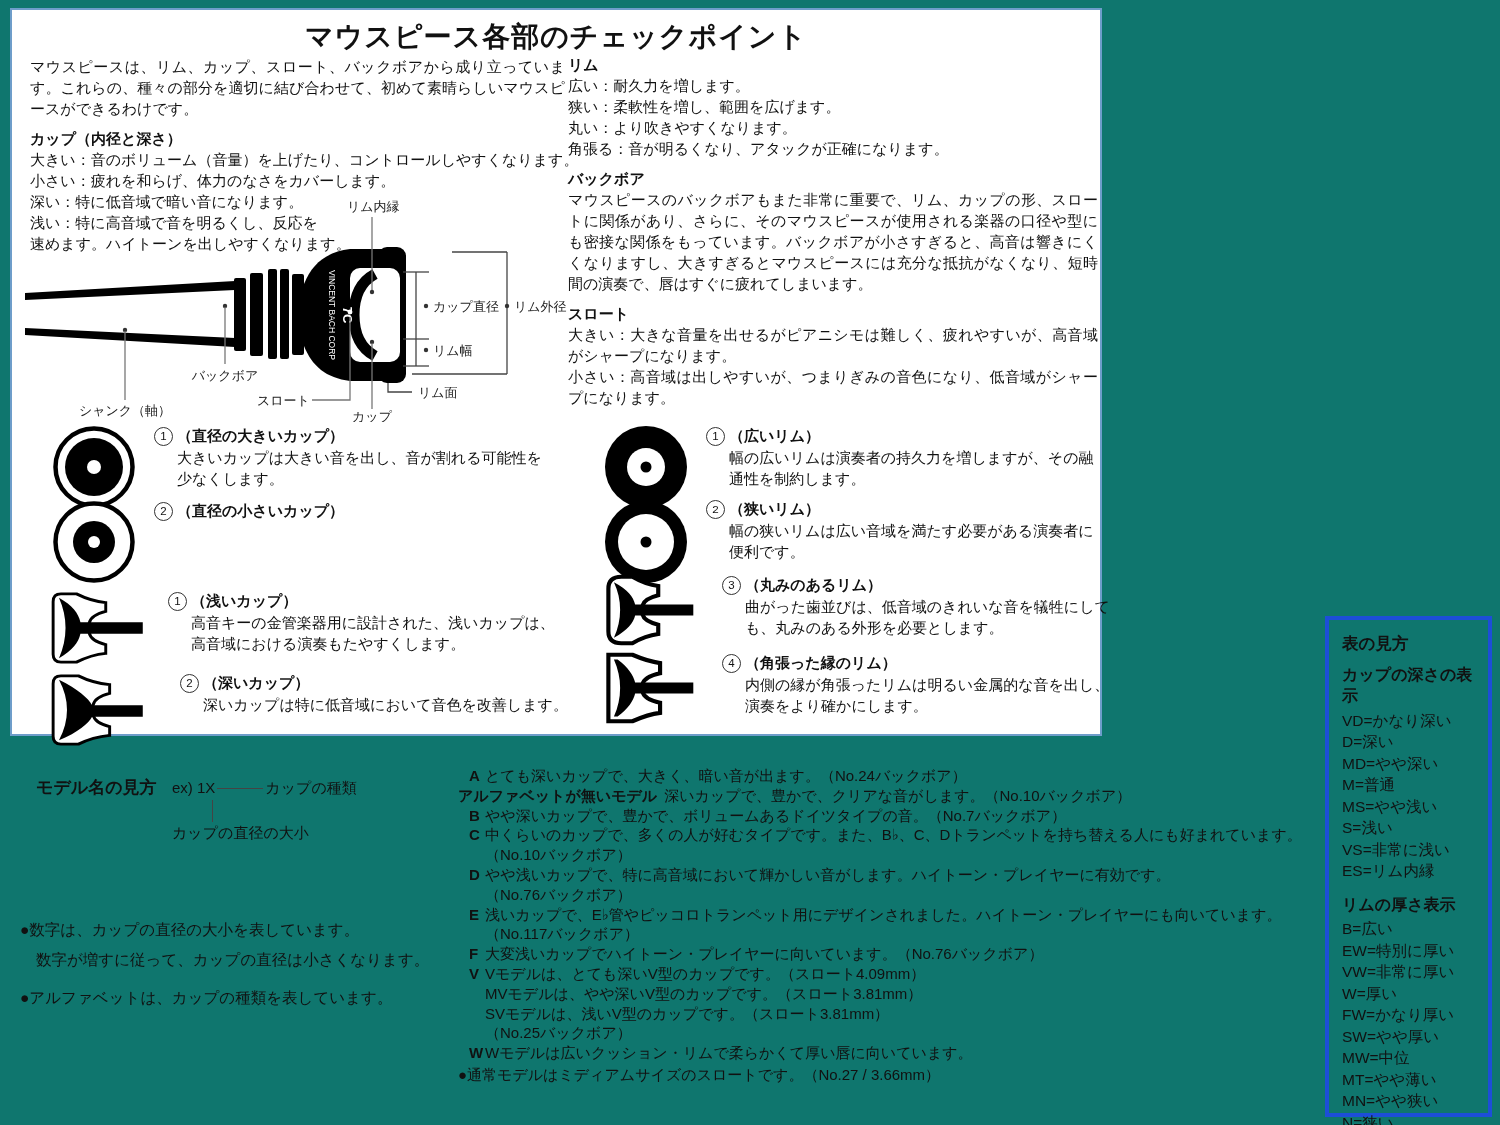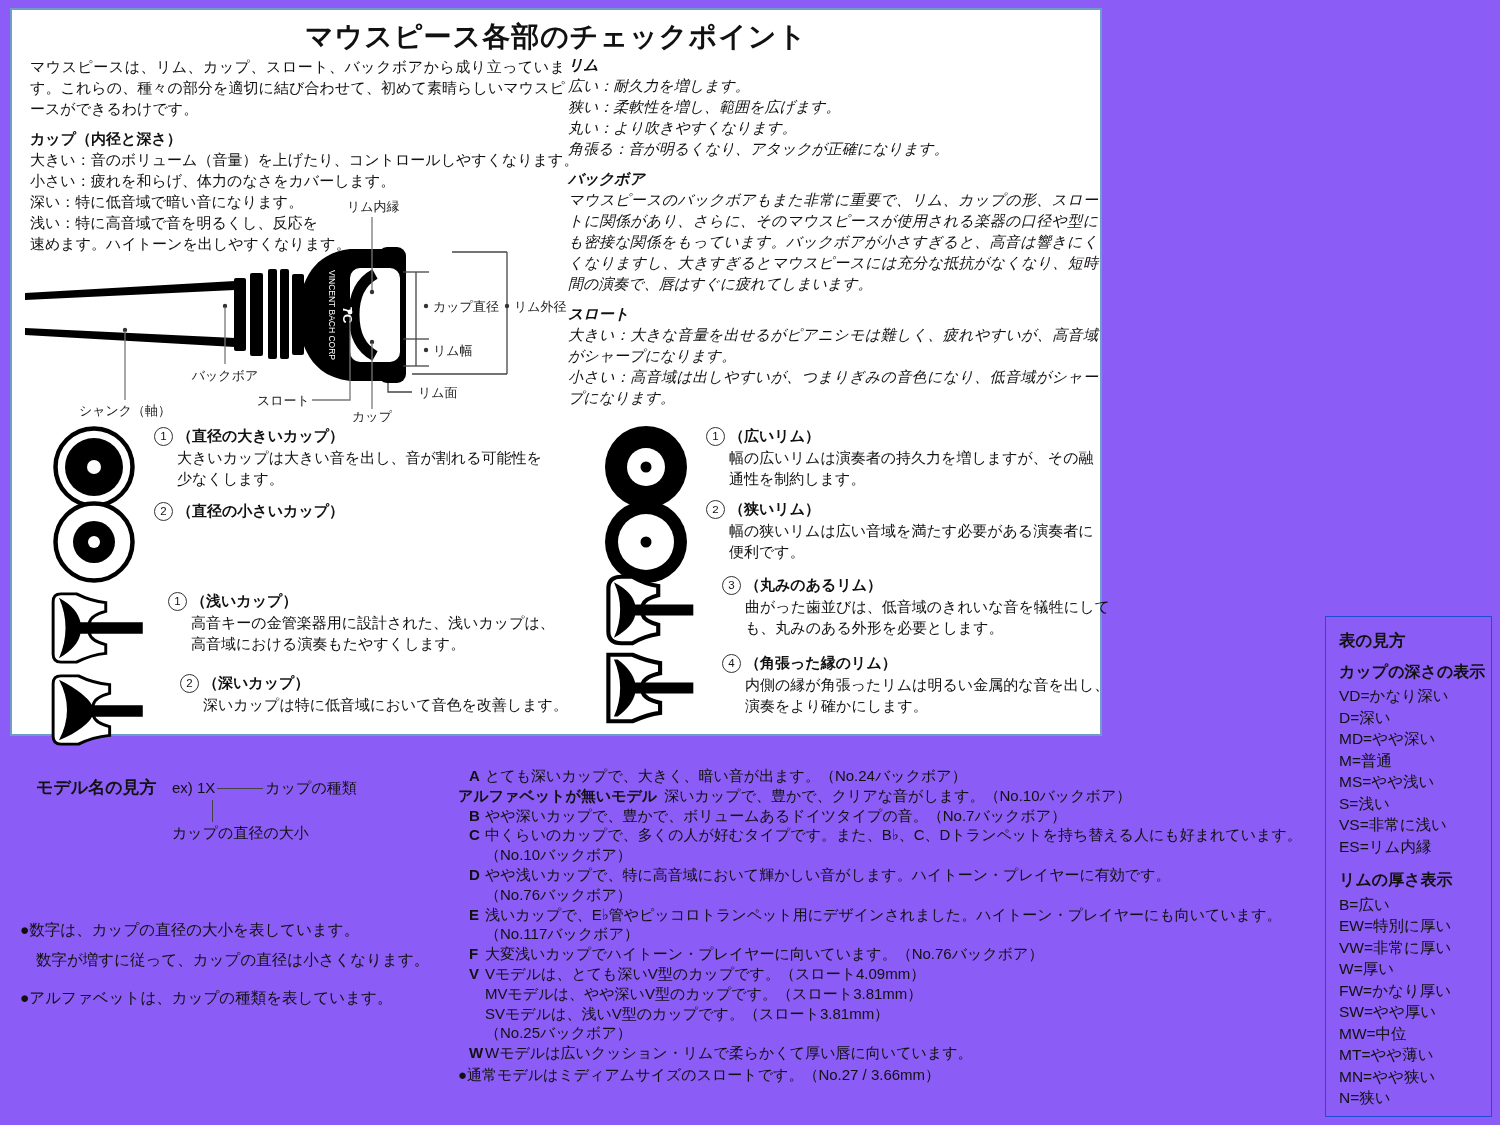--- a/index.html
+++ b/index.html
@@ -1,26 +1,26 @@
 <!DOCTYPE html>
 <html lang="ja"><head>
 <meta charset="utf-8">
 <style>
   html,body{margin:0;padding:0;background:#fff;}
   body{font-family:"Liberation Sans","DejaVu Sans",sans-serif;color:#111;}
-  #page{position:relative;width:1500px;height:1125px;background:#8b5cf6;overflow:hidden;}
+  #page{position:relative;width:1500px;height:1125px;background:#0f766e;overflow:hidden;}
 
   
   .main-box{position:absolute;left:10px;top:8px;width:1092px;height:728px;
             border:2px solid #6e9dca;background:#fff;box-sizing:border-box;}
   .panel-title{position:absolute;left:0;top:8px;width:100%;text-align:center;
                font-size:28px;font-weight:bold;letter-spacing:1px;}
 
   .col-left{position:absolute;left:18px;top:46px;width:535px;font-size:15px;line-height:21px;}
-  .col-right{position:absolute;left:556px;top:44px;width:530px;font-size:15px;line-height:21px;font-style:italic;}
+  .col-right{position:absolute;left:556px;top:44px;width:530px;font-size:15px;line-height:21px;}
   .sec-head{font-weight:bold;margin-top:9px;}
   .tight{white-space:nowrap;}
   .para{text-align:justify;}
 
   
   .diagram{position:absolute;left:8px;top:184px;width:560px;height:228px;}
 
   
   .item-row{position:absolute;display:flex;}
   .item-icon{flex:0 0 auto;}
@@ -44,21 +44,21 @@
   .model-list{position:absolute;left:458px;top:766px;width:845px;font-size:15px;line-height:19.8px;}
   .mrow{position:relative;padding-left:27px;}
   .mrow .letter{position:absolute;left:11px;top:0;font-weight:bold;}
   .mrow-label{padding-left:0;}
   .mrow-label b{margin-right:7px;}
   .cont{padding-left:0;}
   .model-footnote{position:absolute;left:458px;top:1066px;font-size:15px;}
 
   
   .legend-box{position:absolute;left:1325px;top:616px;width:167px;height:501px;
-              border:1px solid #1d4ed8;box-sizing:border-box;padding:13px 0 16px 13px;font-size:15.5px;line-height:21.5px;}
+              border:4px solid #1d4ed8;box-sizing:border-box;padding:13px 0 16px 13px;font-size:15.5px;line-height:21.5px;}
   .legend-title{font-weight:bold;font-size:16.5px;margin-bottom:9px;}
   .legend-subhead{font-weight:bold;font-size:16px;margin-bottom:3px;}
   .legend-gap{height:12px;}
 
   svg text{font-family:"Liberation Sans","DejaVu Sans",sans-serif;}
 </style>
 </head>
 <body>
 
 <div id="page">

